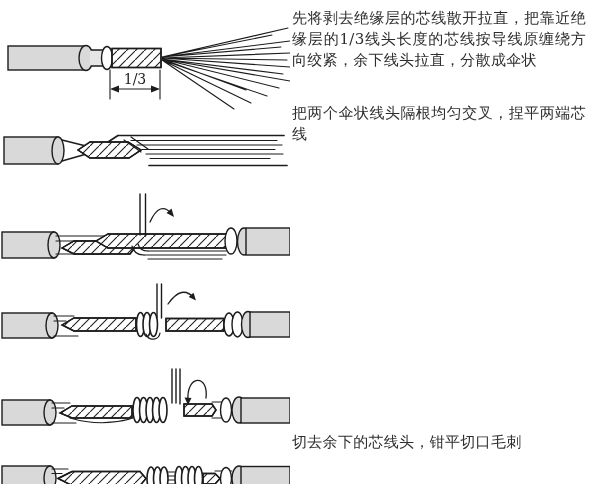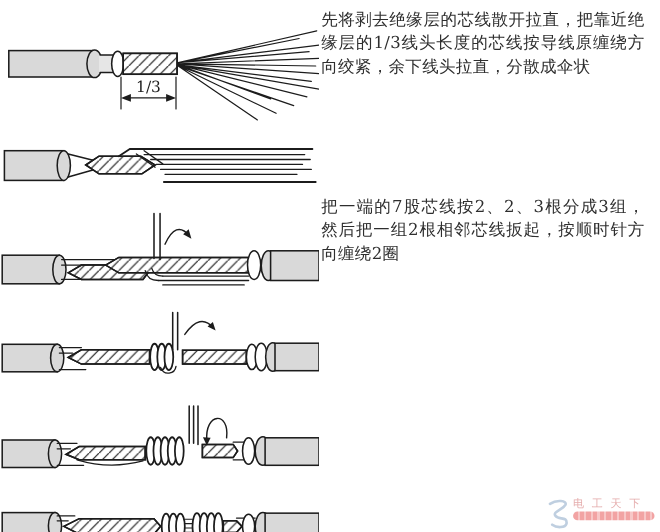--- a/index.html
+++ b/index.html
@@ -87,20 +87,21 @@
           </g>
           <g stroke-width="1.2">
             <path d="M108 23 L118 16.5 M118 16.5 H284" stroke-width="1.7"></path>
             <path d="M131 21.5 H277 M137 26 H282 M142 30.5 H275 M146 35 H283 M150 39.5 H270"></path>
             <path d="M149 46.5 H287" stroke-width="1.7"></path>
             <path d="M124 21 L141 33 M131 18 L148 30"></path>
           </g>
         </g>
       </svg>
     </div>
+    <div class="step-text" style="top:8px;">把两个伞状线头隔根均匀交叉，捏平两端芯线</div>
   </div>
 
   <div class="row" style="top:168px;height:90px;">
     <div class="fig">
       <svg width="290" height="90" viewBox="0 0 290 90">
         <defs>
             <pattern id="h3" patternUnits="userSpaceOnUse" width="9" height="9">
               <path d="M0 9 L9 0" stroke="#1c1c1c" stroke-width="1.1"></path>
             </pattern>
           </defs>
@@ -128,21 +129,20 @@
           <path d="M150 30 Q160 8 172 22" stroke-width="1.3"></path>
           <ellipse cx="231" cy="49" rx="6" ry="13" fill="#ffffff"></ellipse>
           <g>
             <ellipse cx="244" cy="49.5" rx="6.5" ry="13.5" fill="#d9d9d9"></ellipse>
             <rect x="246" y="36" width="44" height="27" fill="#d9d9d9"></rect>
           </g>
         </g>
         <polygon points="174,25 171.5,16.5 166.5,21" fill="#1c1c1c"></polygon>
       </svg>
     </div>
-    <div class="step-text" style="top:10px;">把一端的7股芯线按2、2、3根分成3组，然后把一组2根相邻芯线扳起，按顺时针方向缠绕2圈</div>
   </div>
 
   <div class="row" style="top:258px;height:85px;">
     <div class="fig">
       <svg width="290" height="85" viewBox="0 0 290 85">
         <defs>
             <pattern id="h4" patternUnits="userSpaceOnUse" width="9" height="9">
               <path d="M0 9 L9 0" stroke="#1c1c1c" stroke-width="1.1"></path>
             </pattern>
           </defs>
@@ -260,23 +260,17 @@
           </g>
           <path d="M215 24 H232 M215 39 H234" stroke-width="1.2"></path>
           <ellipse cx="226" cy="31.5" rx="5.5" ry="11" fill="#ffffff"></ellipse>
           <g>
             <ellipse cx="239" cy="31.5" rx="7" ry="12.5" fill="#d9d9d9"></ellipse>
             <rect x="241" y="19.5" width="49" height="24" fill="#d9d9d9"></rect>
           </g>
         </g>
       </svg>
     </div>
-  </div>
-
-  <div class="watermark">
-    <svg class="wm-logo" width="22" height="28" viewBox="0 0 22 28">
-      <path d="M3 5 C9 1 19 2 17 6 C14 11 5 12 8 16 C11 20 19 16 18 23 C17 27 9 27 5 24" fill="none" stroke="#aabfd6" stroke-width="2.4" stroke-linecap="round"></path>
-    </svg>
-    <div class="wm-title">电工天下</div>
-    <div class="wm-band"></div>
-  </div>
+    <div class="step-text" style="top:9px;">切去余下的芯线头，钳平切口毛刺</div>
+  </div>
+
 
 </div>
 
 </body></html>

